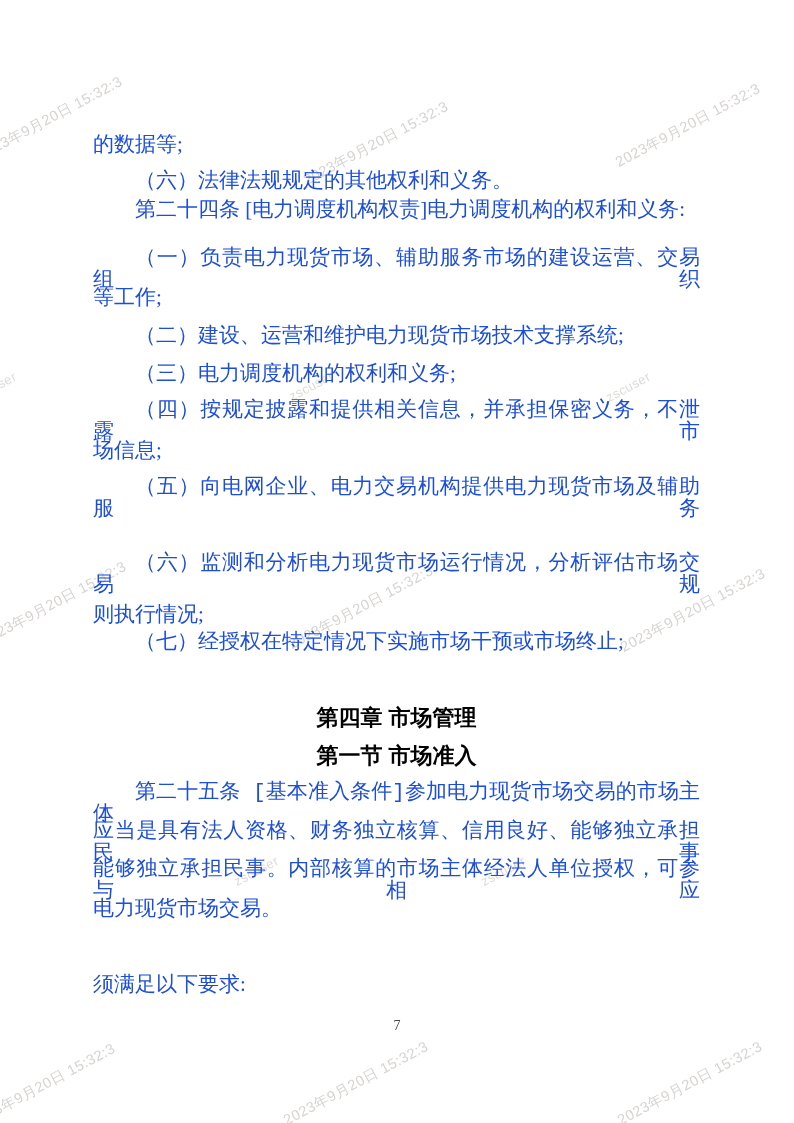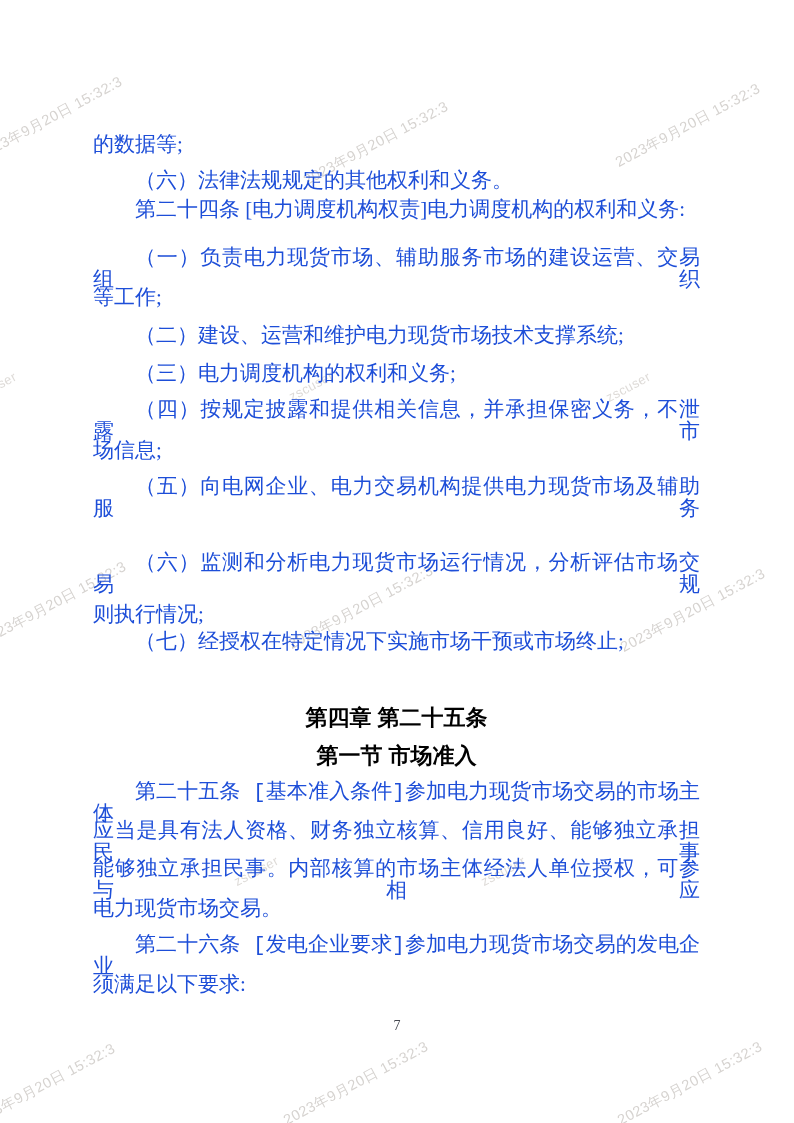--- a/index.html
+++ b/index.html
@@ -111,23 +111,22 @@
       <div class="doc-line indent justify" style="top: 248px;">（一）负责电力现货市场、辅助服务市场的建设运营、交易组织</div>
       <div class="doc-line" style="top: 286px;">等工作;</div>
       <div class="doc-line indent" style="top: 324px;">（二）建设、运营和维护电力现货市场技术支撑系统;</div>
       <div class="doc-line indent" style="top: 362px;">（三）电力调度机构的权利和义务;</div>
       <div class="doc-line" style="top: 439px;">场信息;</div>
       <div class="doc-line indent justify" style="top: 400px;">（四）按规定披露和提供相关信息，并承担保密义务，不泄露市</div>
       <div class="doc-line indent justify" style="top: 477px;">（五）向电网企业、电力交易机构提供电力现货市场及辅助服务</div>
       <div class="doc-line indent justify" style="top: 553px;">（六）监测和分析电力现货市场运行情况，分析评估市场交易规</div>
       <div class="doc-line" style="top: 591px; margin-top: 12px;">则执行情况;</div>
       <div class="doc-line indent" style="top: 630px;">（七）经授权在特定情况下实施市场干预或市场终止;</div>
-      <div class="doc-line heading" style="top: 706px;">第四章 第二十五条</div>
+      <div class="doc-line heading" style="top: 706px;">第四章 市场管理</div>
       <div class="doc-line heading" style="top: 744px;">第一节 市场准入</div>
       <div class="doc-line indent justify" style="top: 782px;">第二十五条 [基本准入条件]参加电力现货市场交易的市场主体</div>
       <div class="doc-line justify" style="top: 821px;">应当是具有法人资格、财务独立核算、信用良好、能够独立承担民事</div>
       <div class="doc-line justify" style="top: 859px;">能够独立承担民事。内部核算的市场主体经法人单位授权，可参与相应</div>
       <div class="doc-line" style="top: 897px;">电力现货市场交易。</div>
-      <div class="doc-line indent justify" style="top: 935px;">第二十六条 [发电企业要求]参加电力现货市场交易的发电企业</div>
       <div class="doc-line" style="top: 973px;">须满足以下要求:</div>
     </div>
   <div class="page-number">7</div>
 </div>
 
 </body></html>

